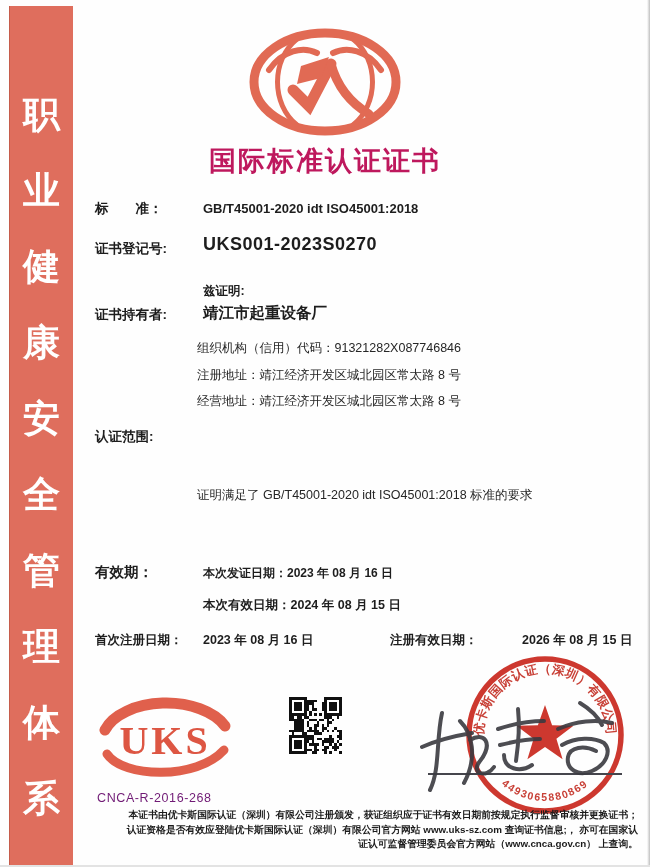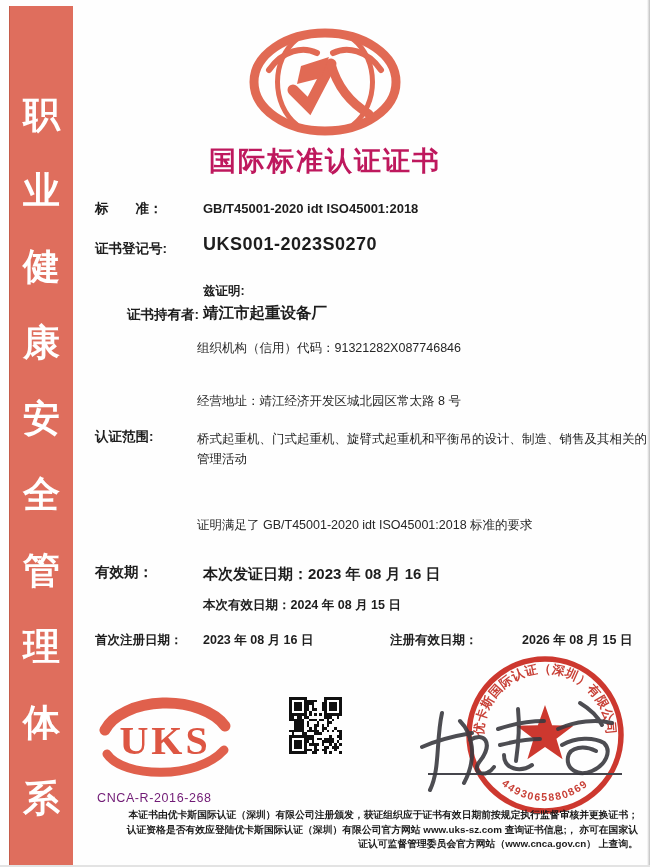--- a/index.html
+++ b/index.html
@@ -72,33 +72,33 @@
   <div class="cert-title">国际标准认证证书</div>
 
   <div class="lbl" style="top:200px;">标　　准：</div>
   <div class="val val-b" style="top:201px;font-size:13px;">GB/T45001-2020 idt ISO45001:2018</div>
 
   <div class="lbl" style="top:240px;">证书登记号:</div>
   <div class="val val-b" style="top:234px;font-size:18px;letter-spacing:.5px;">UKS001-2023S0270</div>
 
   <div class="val val-b" style="top:283px;font-size:12.5px;">兹证明:</div>
 
-  <div class="lbl" style="top:306px;margin-left:32px;">证书持有者:</div>
+  <div class="lbl" style="top:306px;">证书持有者:</div>
   <div class="val val-b" style="top:303px;font-size:15.5px;">靖江市起重设备厂</div>
 
   <div class="val smalltext" style="top:340px;">组织机构（信用）代码：91321282X087746846</div>
+  <div class="val smalltext" style="top:367px;">注册地址：靖江经济开发区城北园区常太路 8 号</div>
   <div class="val smalltext" style="top:393px;">经营地址：靖江经济开发区城北园区常太路 8 号</div>
 
   <div class="lbl" style="top:428px;">认证范围:</div>
-  <div class="scope-text" style="top:429px;">桥式起重机、门式起重机、旋臂式起重机和平衡吊的设计、制造、销售及其相关的管理活动</div>
 
-  <div class="val smalltext" style="top:517px;text-align:right;">证明满足了 GB/T45001-2020 idt ISO45001:2018 标准的要求</div>
+  <div class="val smalltext" style="top:487px;text-align:right;">证明满足了 GB/T45001-2020 idt ISO45001:2018 标准的要求</div>
 
   <div class="lbl" style="top:563px;font-size:14.5px;">有效期：</div>
-  <div class="val val-b" style="top:565px;font-size:15px;">本次发证日期：2023 年 08 月 16 日</div>
+  <div class="val val-b" style="top:565px;font-size:12px;">本次发证日期：2023 年 08 月 16 日</div>
   <div class="val val-b" style="top:597px;font-size:12.5px;">本次有效日期：2024 年 08 月 15 日</div>
 
   <div class="lbl" style="top:632px;font-size:12.5px;">首次注册日期：</div>
   <div class="val val-b" style="top:632px;font-size:12.5px;">2023 年 08 月 16 日</div>
   <div class="lbl" style="left:390px;top:632px;font-size:12.5px;">注册有效日期：</div>
   <div class="val val-b" style="left:516px;top:632px;font-size:12.5px;">2026 年 08 月 15 日</div>
 
   <svg style="position:absolute;left:95px;top:690px;" width="140" height="92" viewBox="0 0 140 92">
     <g stroke="#e0604c" fill="none" stroke-linecap="round">
       <path d="M10 40 A64 38 0 0 1 130 36" stroke-width="11"></path>

